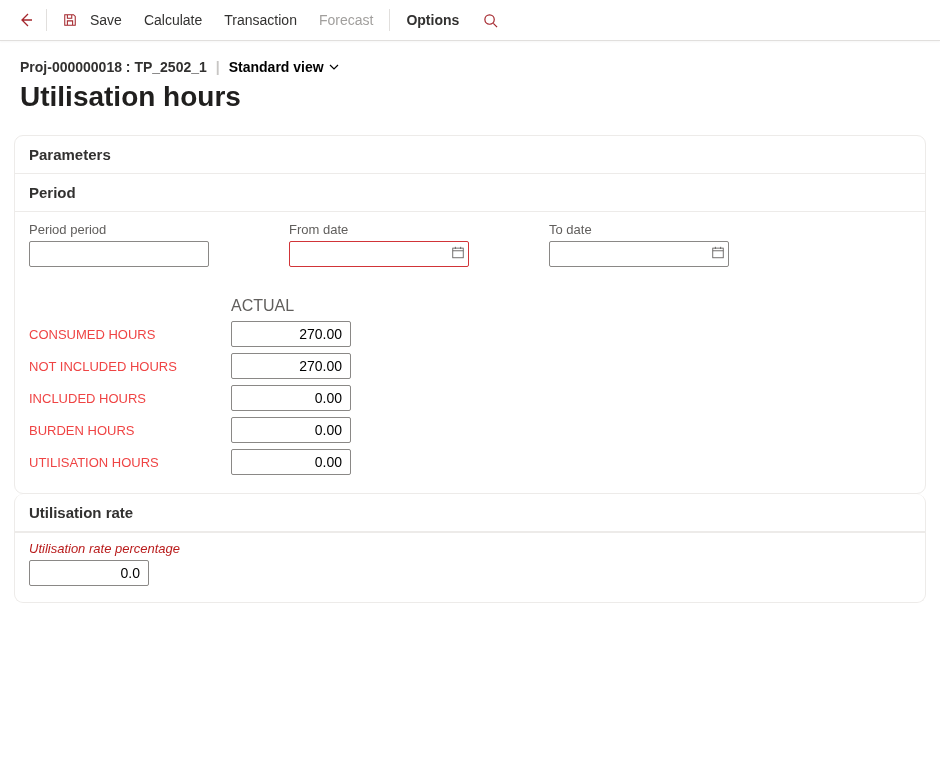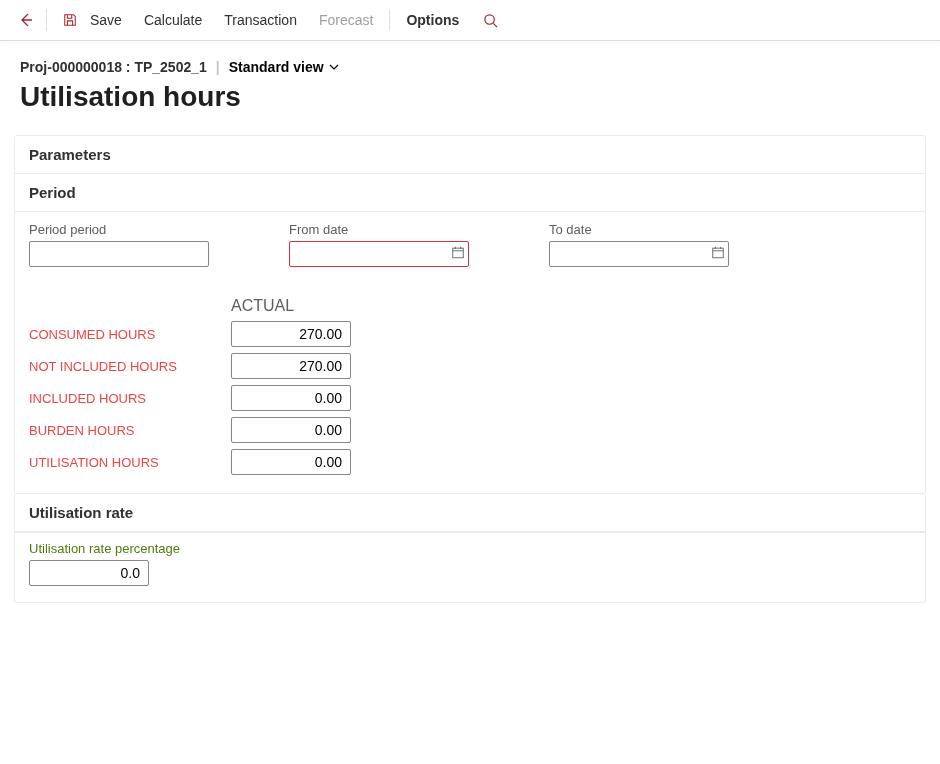--- a/index.html
+++ b/index.html
@@ -74,21 +74,21 @@
   }
   .page-title {
     font-size: 28px;
     font-weight: 600;
     margin-top: 6px;
     color: #201f1e;
   }
   .panel {
     margin: 14px 14px 0 14px;
     border: 1px solid #edebe9;
-    border-radius: 3px;
+    border-radius: 9px;
     background: #fff;
   }
   .panel + .panel { margin-top: 0; border-top: none; }
   .panel-header {
     font-weight: 600;
     font-size: 15px;
     padding: 10px 14px;
     border-bottom: 1px solid #edebe9;
     cursor: pointer;
   }
@@ -165,23 +165,24 @@
     padding: 2px 8px;
     font-size: 14px;
     background: #fff;
     width: 120px;
   }
   .rate-body {
     padding: 8px 14px 16px 14px;
     border-top: 1px solid #edebe9;
   }
   .rate-label {
-    color: #4d7c0f;
+    color: #b91c1c;
     font-size: 13px;
     margin-bottom: 4px;
+    font-style: italic;
   }
   .rate-input {
     height: 26px;
     width: 120px;
     border: 1px solid #8a8886;
     border-radius: 2px;
     text-align: right;
     padding: 2px 8px;
     font-size: 14px;
     background: #fff;

